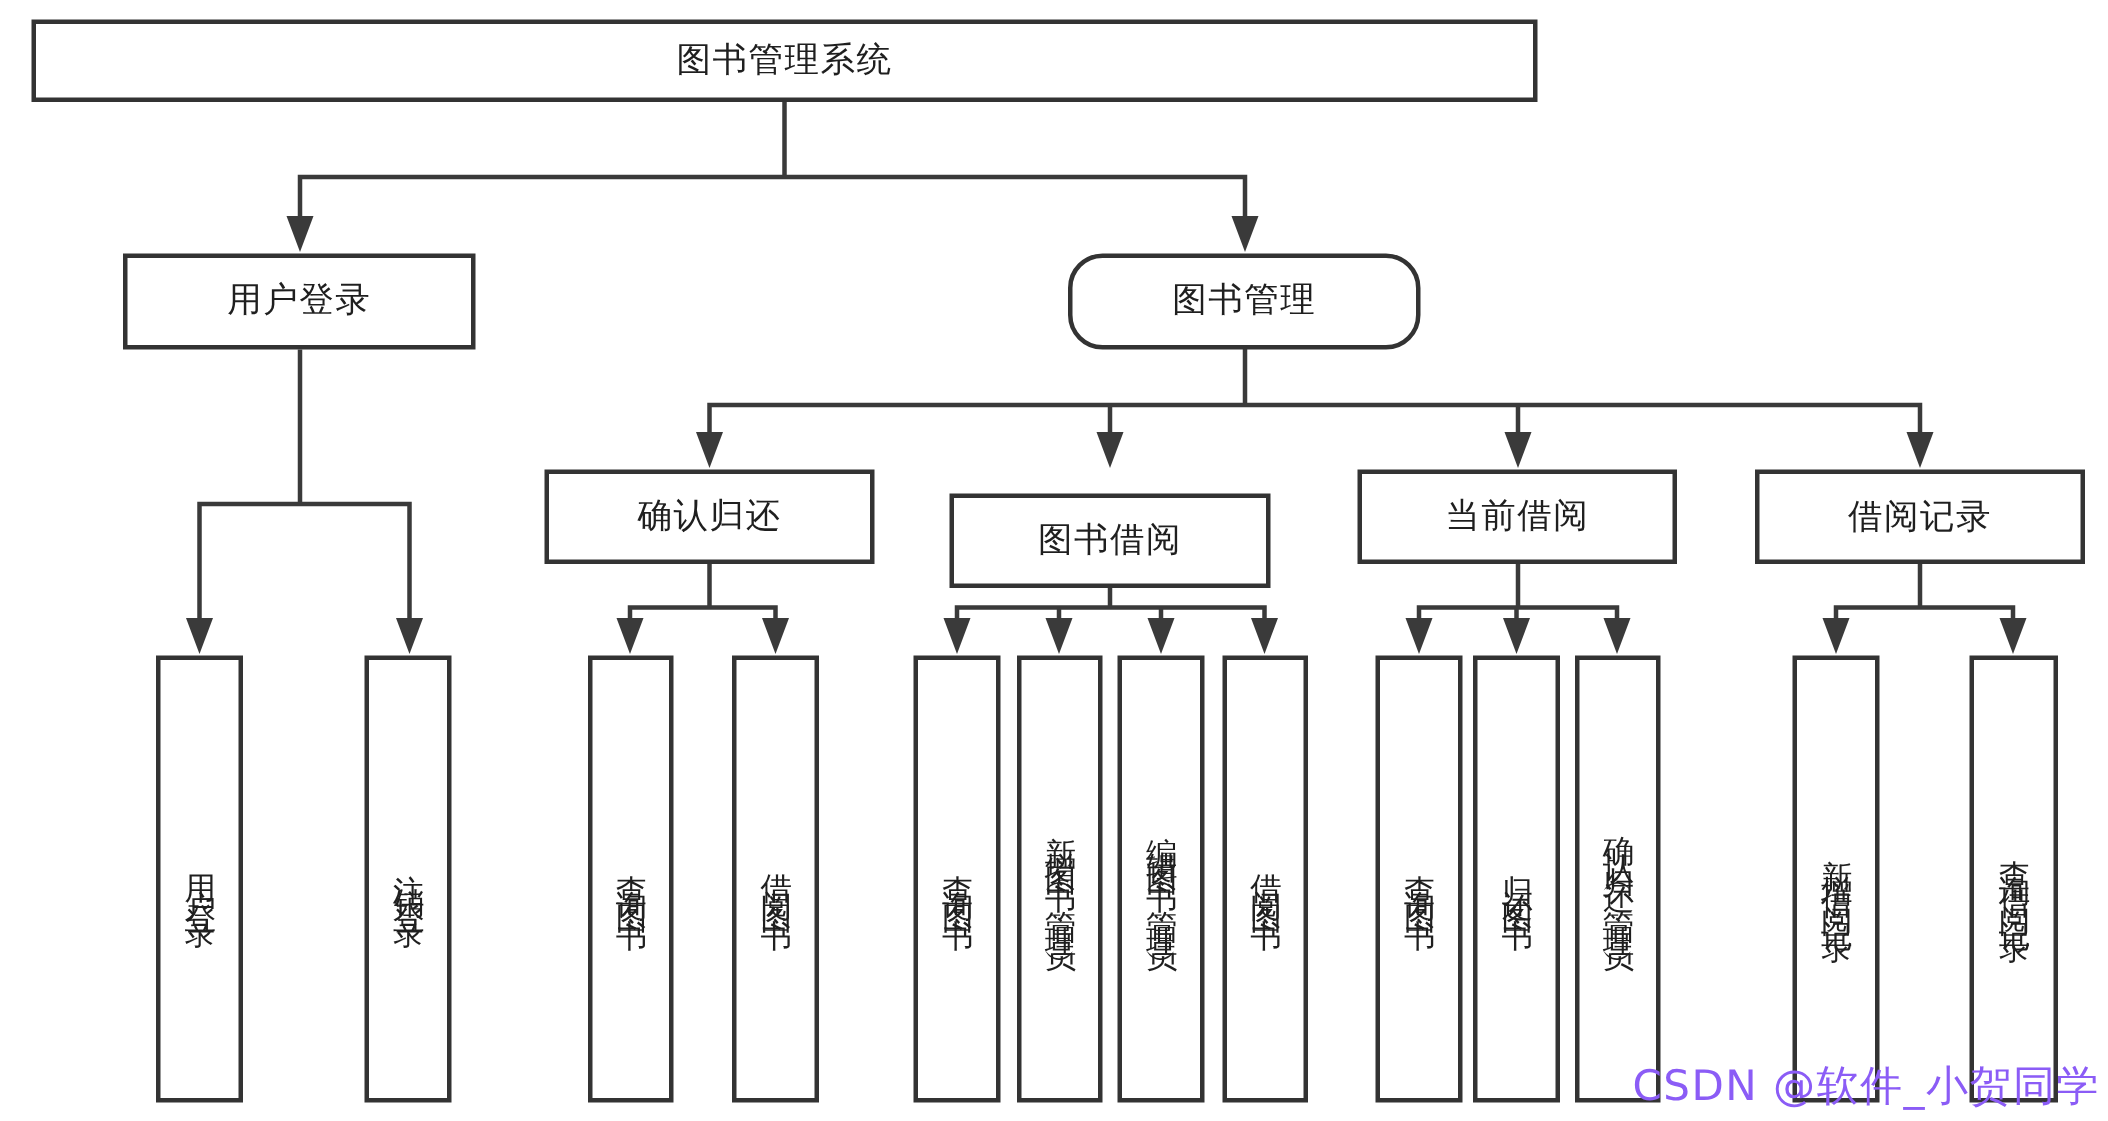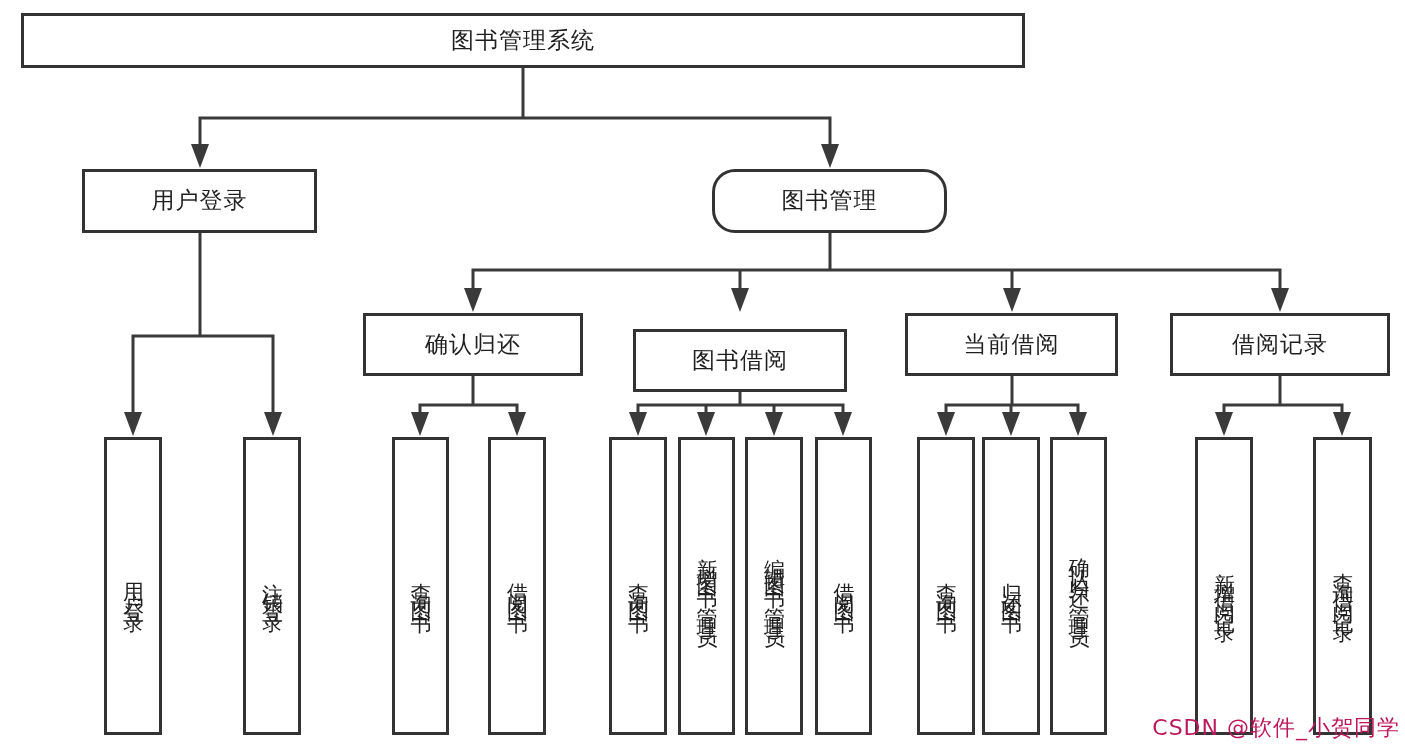--- a/index.html
+++ b/index.html
@@ -44,22 +44,22 @@
     writing-mode: vertical-rl;
     text-orientation: mixed;
     font-size: 21px;
     letter-spacing: 10px;
     line-height: 1;
   }
   .watermark {
     position: absolute;
     right: 5px;
     bottom: 4px;
-    font-size: 22px;
-    color: #be185d;
+    font-size: 28px;
+    color: #8b5cf6;
     letter-spacing: 1px;
     white-space: nowrap;
     z-index: 5;
   }
 </style>
 </head>
 <body>
 
 <div class="canvas">
 

